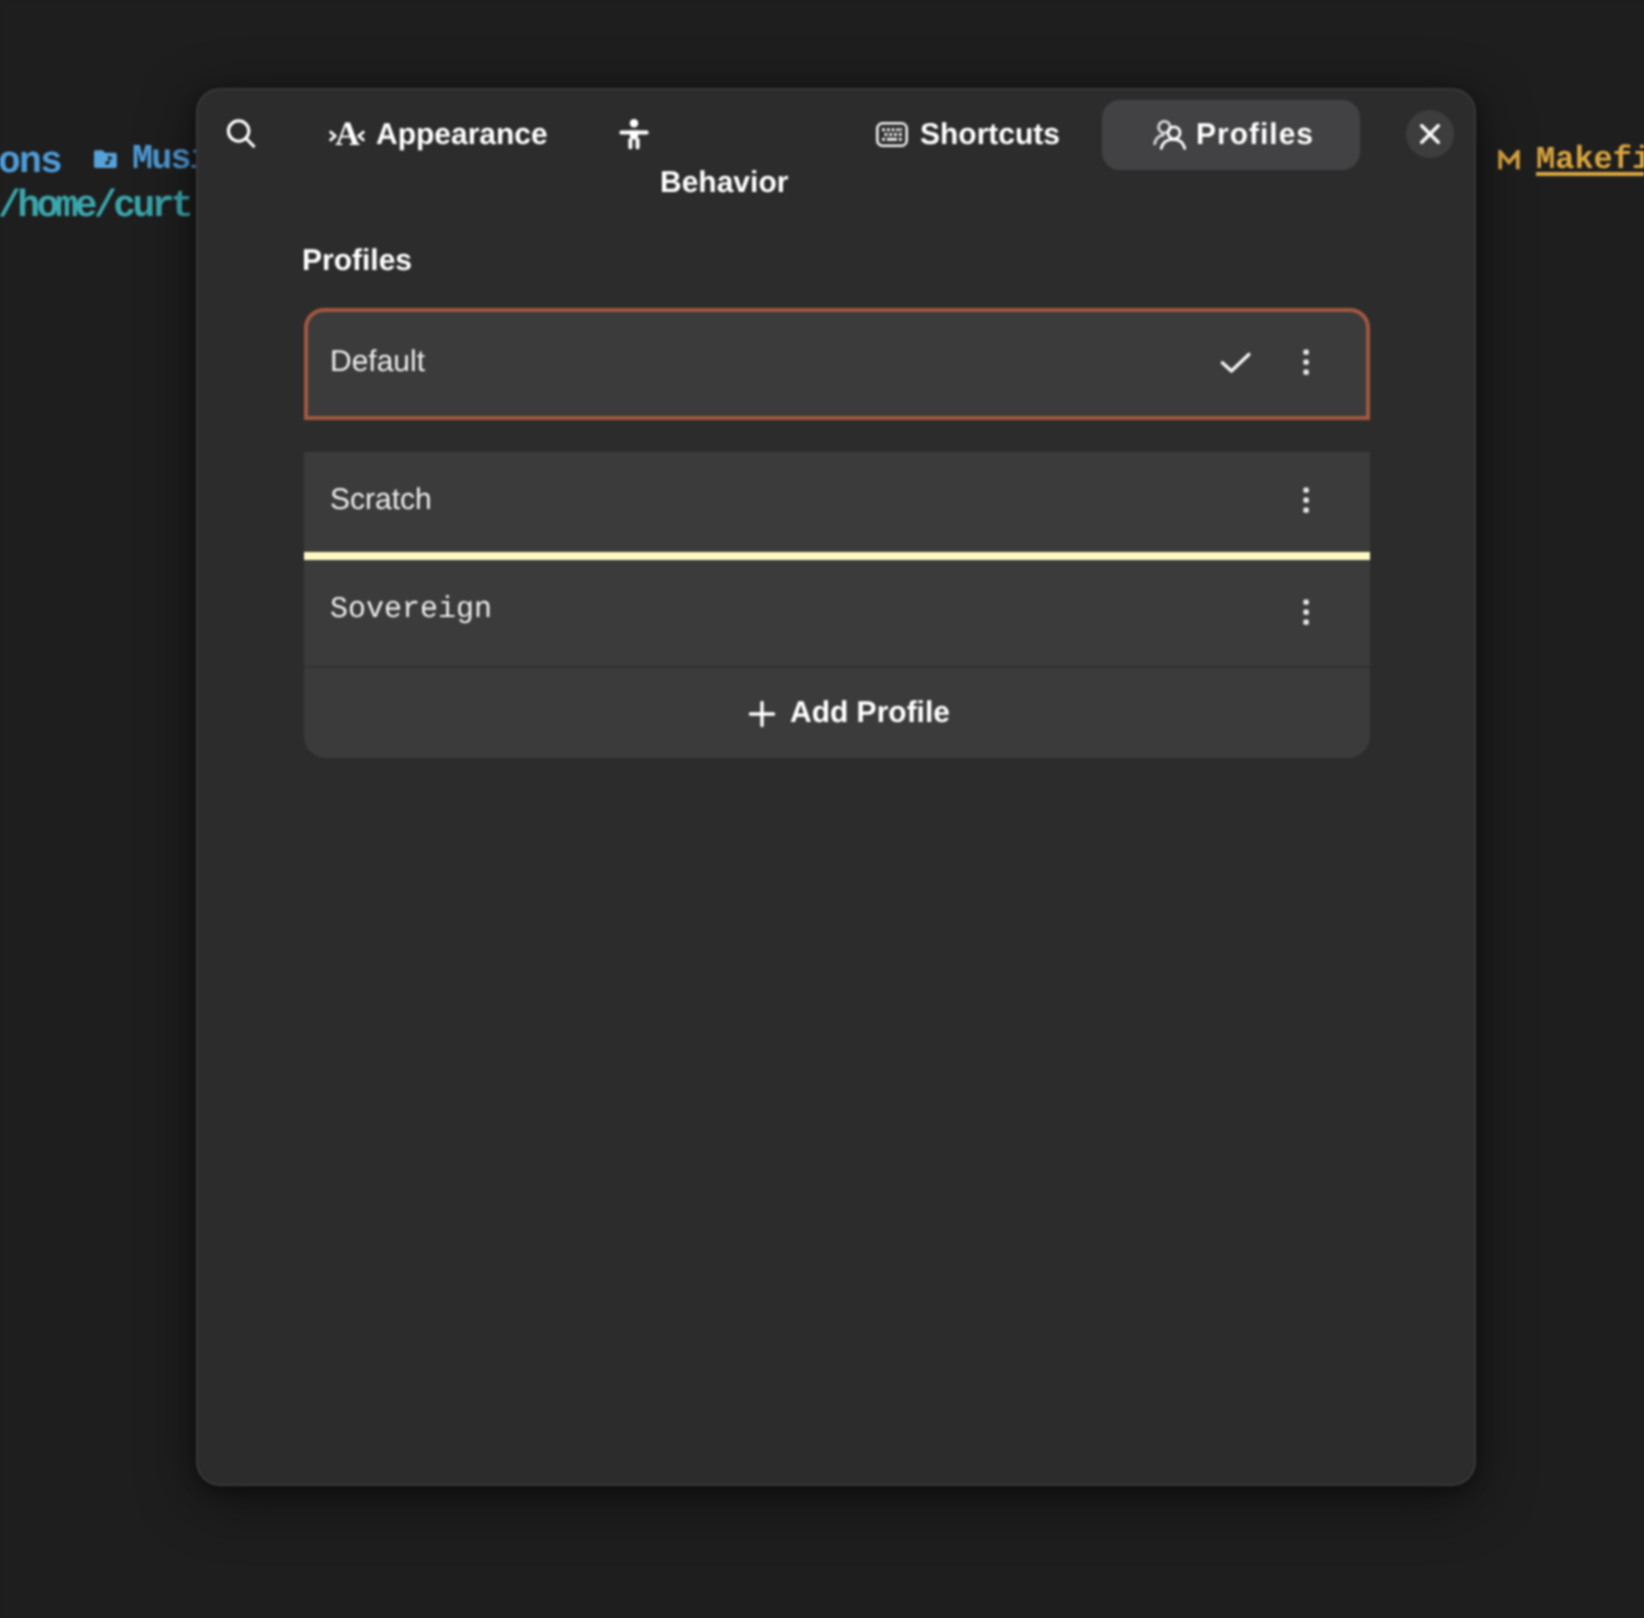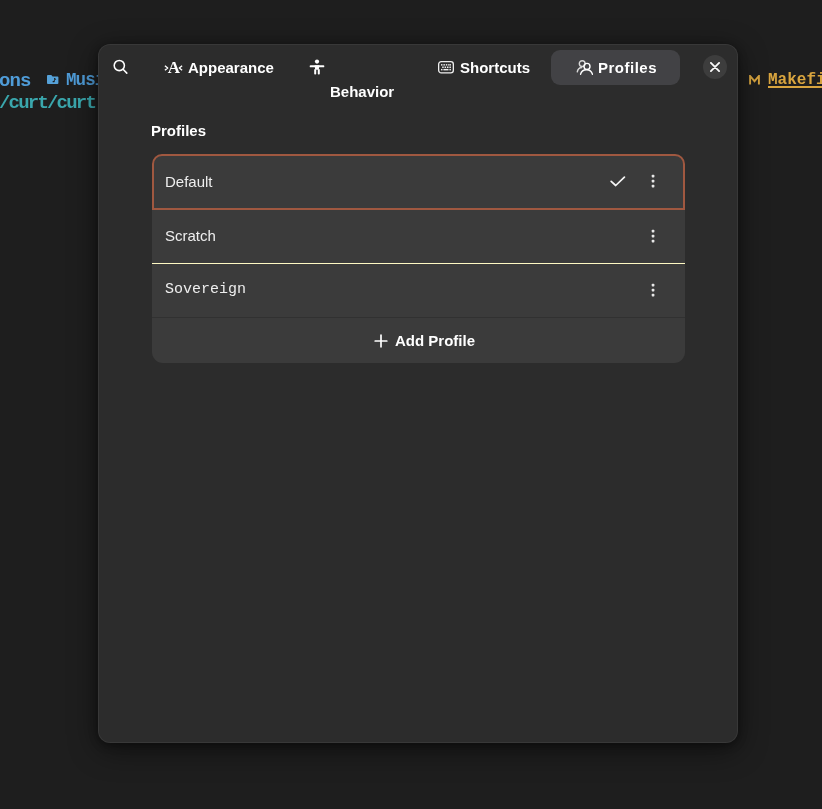--- a/index.html
+++ b/index.html
@@ -22,21 +22,21 @@
   .hdr { position:absolute; left:0; top:0; width:100%; height:47px; }
   .tab { position:absolute; top:13px; height:22px; color:#ffffff; font-weight:bold; font-size:15px; line-height:22px; }
   .pill { position:absolute; left:453px; top:6px; width:129px; height:34.5px; background:#424245; border-radius:9px; }
   .closebtn { position:absolute; left:605px; top:11px; width:24px; height:24px; border-radius:50%; background:#3d3d3d; }
 
   .heading { position:absolute; left:53px; top:78px; color:#ffffff; font-weight:bold; font-size:15px; }
 
   .card { position:absolute; left:53.5px; top:109.5px; width:533px; }
   .row { position:relative; background:#3b3b3b; color:#eeeeee; font-size:15px; }
   .row1 { height:56px; border:2px solid #a05840; border-radius:10px 10px 0 0;padding-left:27px; }
-  .row2 { height:54px; border-bottom:1px solid #fef9c3; }
+  .row2 { height:54px; border-bottom:4px solid #fef9c3;margin-top:16px; }
   .row3 { height:54px; border-bottom:1px solid #313131;font-family:Liberation Mono, monospace; }
   .row4 { height:45px; border-radius:0 0 11px 11px;padding-left:13px; }
   .rowlabel { position:absolute; left:13.5px; top:calc(50% - 1px); transform:translateY(-50%); }
   .row1 .rowlabel { left:11.5px; }
   .kebab { position:absolute; left:493px; top:calc(50% - 0.5px); transform:translateY(-50%); width:16px; height:16px; }
   .row1 .kebab { left:491px; }
   .check { position:absolute; left:456px; top:50%; transform:translateY(-50%); width:16px; height:16px; }
   .addrow { display:flex; align-items:center; justify-content:center; color:#ffffff; font-weight:bold; font-size:15px; }
 </style>
 </head>
@@ -45,21 +45,21 @@
   <div class="abs mono t-blue" style="left:-1px; top:69.5px; font-size:19px; letter-spacing:-0.9px; line-height:1.2;">ons</div>
   <svg class="abs" style="left:47.4px; top:75.3px;" width="11.4" height="9" viewBox="0 0 11.4 9">
     <path d="M0,1.0 a0.9,0.9 0 0 1 0.9,-0.9 h3.4 l1.3,1.3 h4.9 a0.9,0.9 0 0 1 0.9,0.9 v5.8 a0.9,0.9 0 0 1 -0.9,0.9 h-9.6 a0.9,0.9 0 0 1 -0.9,-0.9 z" fill="#55a1d8"></path>
     <g fill="#1e1e1e">
       <ellipse cx="6.6" cy="6.5" rx="1.05" ry="0.85"></ellipse>
       <rect x="7.05" y="3.1" width="0.75" height="3.4"></rect>
       <path d="M7.05,2.9 c1.1,0.15 2.0,0.7 2.2,1.7 l-0.75,0.45 c-0.15,-0.8 -0.75,-1.2 -1.45,-1.35 z"></path>
     </g>
   </svg>
   <div class="abs mono t-blue" style="left:66px; top:69.5px; font-size:17.5px; letter-spacing:-0.9px; line-height:1.2;">Music</div>
-  <div class="abs mono t-teal" style="left:-1px; top:92.3px; font-size:19px; letter-spacing:-1.8px; line-height:1.2; font-weight:bold;">/curt/curt</div>
+  <div class="abs mono t-teal" style="left:-1px; top:92.3px; font-size:19px; letter-spacing:-1.8px; line-height:1.2; font-weight:bold;">/home/curt</div>
   <svg class="abs" style="left:748.5px; top:74.5px;" width="11" height="10" viewBox="0 0 11 10">
     <path d="M1.1,9.6 V1.0 L5.5,6.2 L9.9,1.0 V9.6" fill="none" stroke="#d9a53f" stroke-width="1.9"></path>
   </svg>
   <div class="abs mono t-yel" style="left:768px; top:71px; font-size:16px; text-decoration:underline; text-underline-offset:1.5px; text-decoration-thickness:1.8px;">Makefil</div>
 
   <div class="dialog">
     <div class="hdr">
 
       <svg class="abs" style="left:14px; top:13.6px;" width="18" height="18" viewBox="0 0 18 18">
         <circle cx="7.3" cy="7.5" r="5.1" fill="none" stroke="#ffffff" stroke-width="1.55"></circle>

